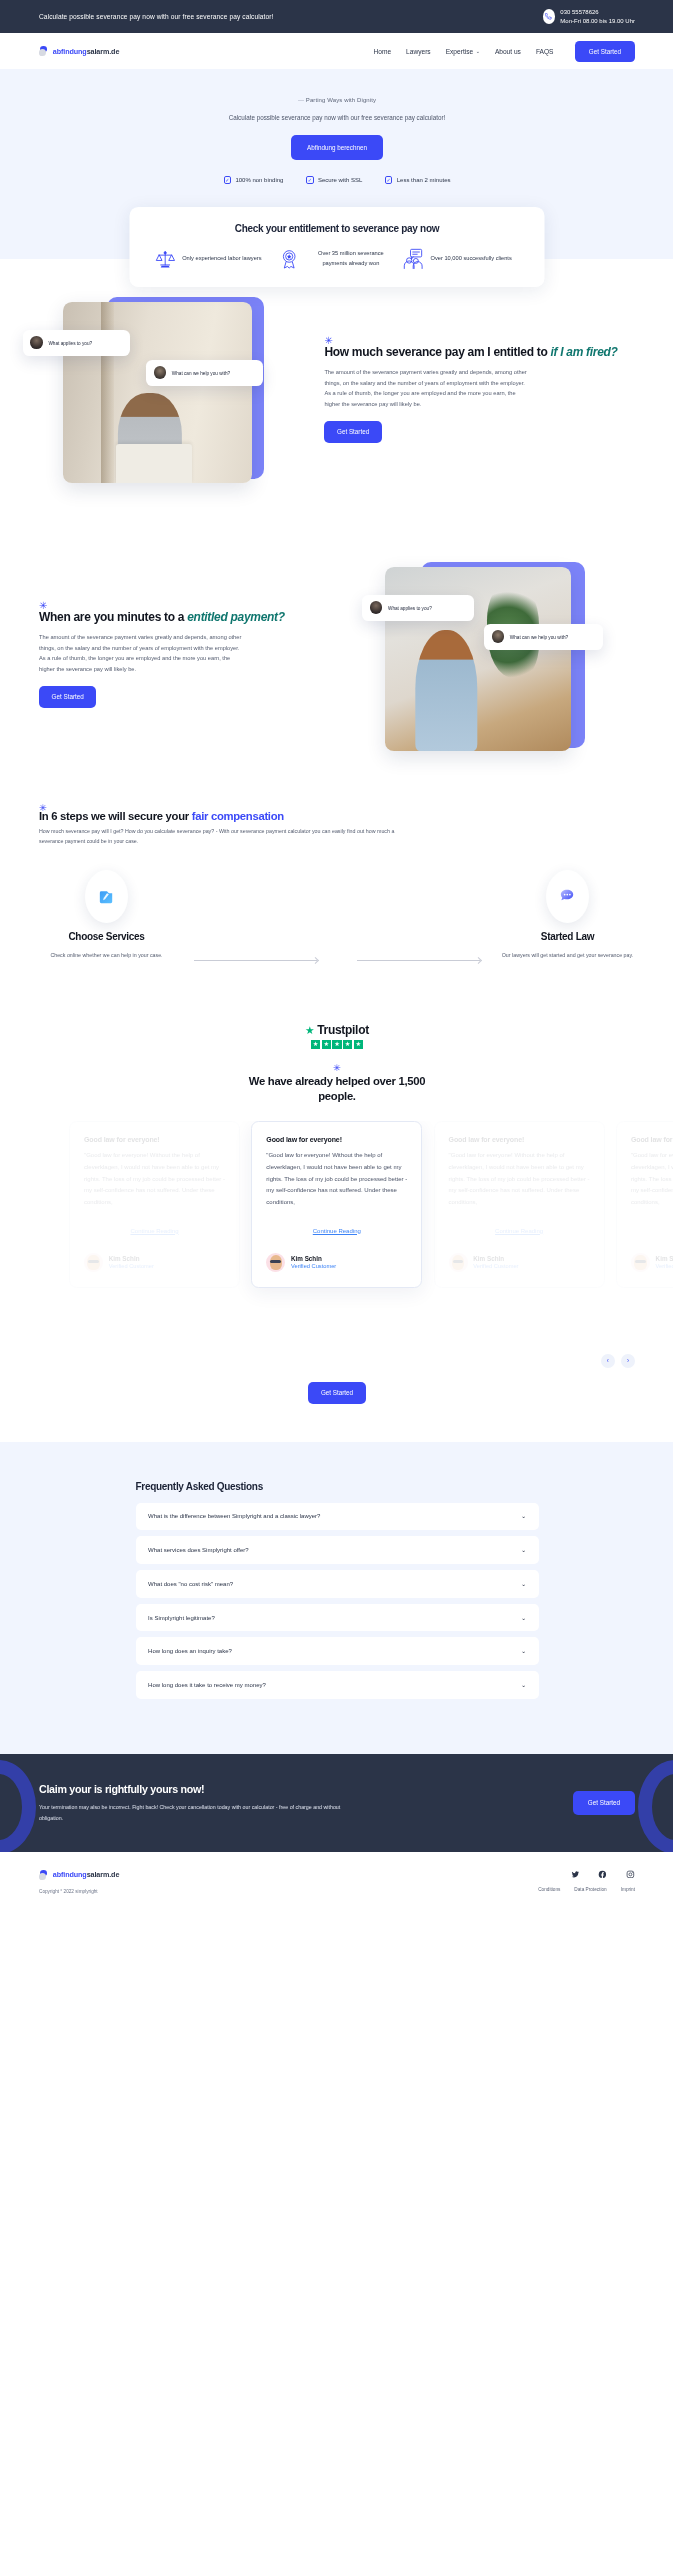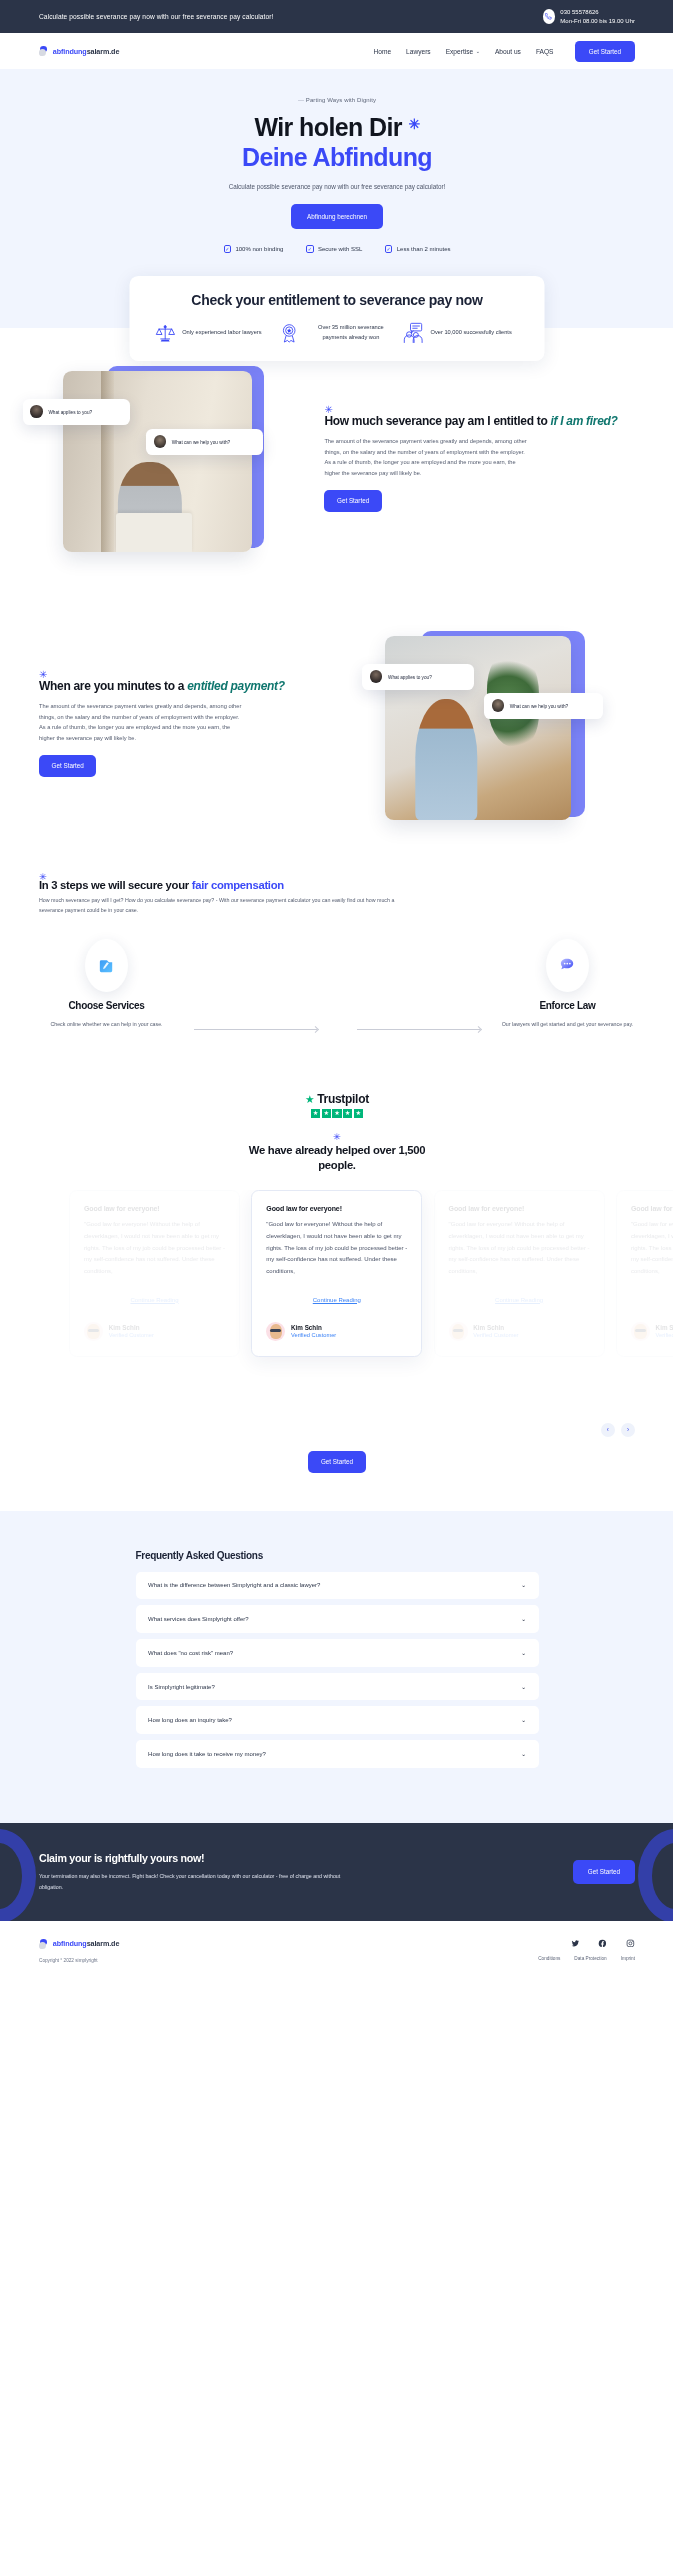--- a/index.html
+++ b/index.html
@@ -164,21 +164,21 @@
     top: 22.6px;
     width: 415px;
     background: #fff;
     border-radius: 8.8px;
     box-shadow: 0 3.8px 17.6px rgba(25,40,90,.09);
     padding: 16.4px 25px 17.6px;
     z-index: 3;
   }
   .trust-title {
     text-align: center;
-    font-size: 14px;
+    font-size: 10px;
     font-weight: 700;
     color: #1b2236;
     letter-spacing: -0.3px;
     margin-bottom: 14px;
   }
   .trust-items { display: flex; justify-content: space-between; gap: 7.5px; }
   .trust-item { display: flex; align-items: center; gap: 6.3px; width: 33%; }
   .trust-icon { width: 21.4px; height: 21.4px; flex: none; color: #3b49f7; }
   .trust-icon svg { width: 21.4px; height: 21.4px; }
   .trust-text { font-size: 5.7px; color: #2b3448; line-height: 1.7; }
@@ -547,25 +547,20 @@
         </a>
       <button class="nav-cta">Get Started</button>
     </div>
   </div>
 
   <div class="hero">
     <div class="eyebrow">
       <span class="dash">—</span>
       <span>Parting Ways with Dignity</span>
     </div>
-    <h1>
-      <span>Wir holen Dir</span>
-      <span class="star">✳</span><br>
-      <span class="accent">Deine Abfindung</span>
-    </h1>
     <div class="hero-sub">Calculate possible severance pay now with our free severance pay calculator!</div>
     <button class="btn-primary hero-btn">Abfindung berechnen</button>
     <div class="hero-badges">
       <div class="badge">
         <span class="badge-box">✓</span>
         <span class="badge-label">100% non binding</span>
       </div>
       <div class="badge">
         <span class="badge-box">✓</span>
         <span class="badge-label">Secure with SSL</span>
@@ -684,21 +679,21 @@
         <h2><span>When are you minutes to a </span><span class="accent">entitled payment?</span></h2>
         <p>The amount of the severance payment varies greatly and depends, among other things, on the salary and the number of years of employment with the employer. As a rule of thumb, the longer you are employed and the more you earn, the higher the severance pay will likely be.</p>
         <button class="btn-primary">Get Started</button>
       </div>
     </div>
   </div>
 
   <div class="steps-section">
     <div class="steps-head">
       <span class="star">✳</span>
-      <h2><span>In 3 steps we will secure your </span><span class="accent">fair compensation</span></h2>
+      <h2><span>In 6 steps we will secure your </span><span class="accent">fair compensation</span></h2>
       <p>How much severance pay will I get? How do you calculate severance pay? - With our severance payment calculator you can easily find out how much a severance payment could be in your case.</p>
     </div>
     <div class="steps">
       <div class="step">
         <div class="step-iconwrap">
           <svg class="step-ic" viewBox="0 0 40 40">
             <defs>
                 <linearGradient id="g1" x1="0" y1="0" x2="1" y2="1">
                   <stop offset="0" stop-color="#3d9cf5"></stop>
                   <stop offset="1" stop-color="#5bc0ff"></stop>
@@ -721,21 +716,21 @@
                   <stop offset="0" stop-color="#b9beff"></stop>
                   <stop offset="1" stop-color="#3b49f7"></stop>
                 </linearGradient>
               </defs>
             <path d="M6 16c0-6 6-10 13-10s13 4 13 10-6 10-13 10c-2 0-4-.3-5.7-.8L7 28l2-5.5A9.4 9.4 0 0 1 6 16Z" fill="url(#g3)"></path>
             <circle cx="14" cy="16" r="1.8" fill="#fff"></circle>
               <circle cx="19.5" cy="16" r="1.8" fill="#fff"></circle>
               <circle cx="25" cy="16" r="1.8" fill="#fff"></circle>
           </svg>
         </div>
-        <h3>Enforce Law</h3>
+        <h3>Started Law</h3>
         <p>Our lawyers will get started and get your severance pay.</p>
       </div>
     </div>
   </div>
 
   <div class="testi-section">
     <div class="trustpilot">
       <div class="tp-row">
         <span class="tp-star-big">★</span>
         <span class="tp-name">Trustpilot</span>

